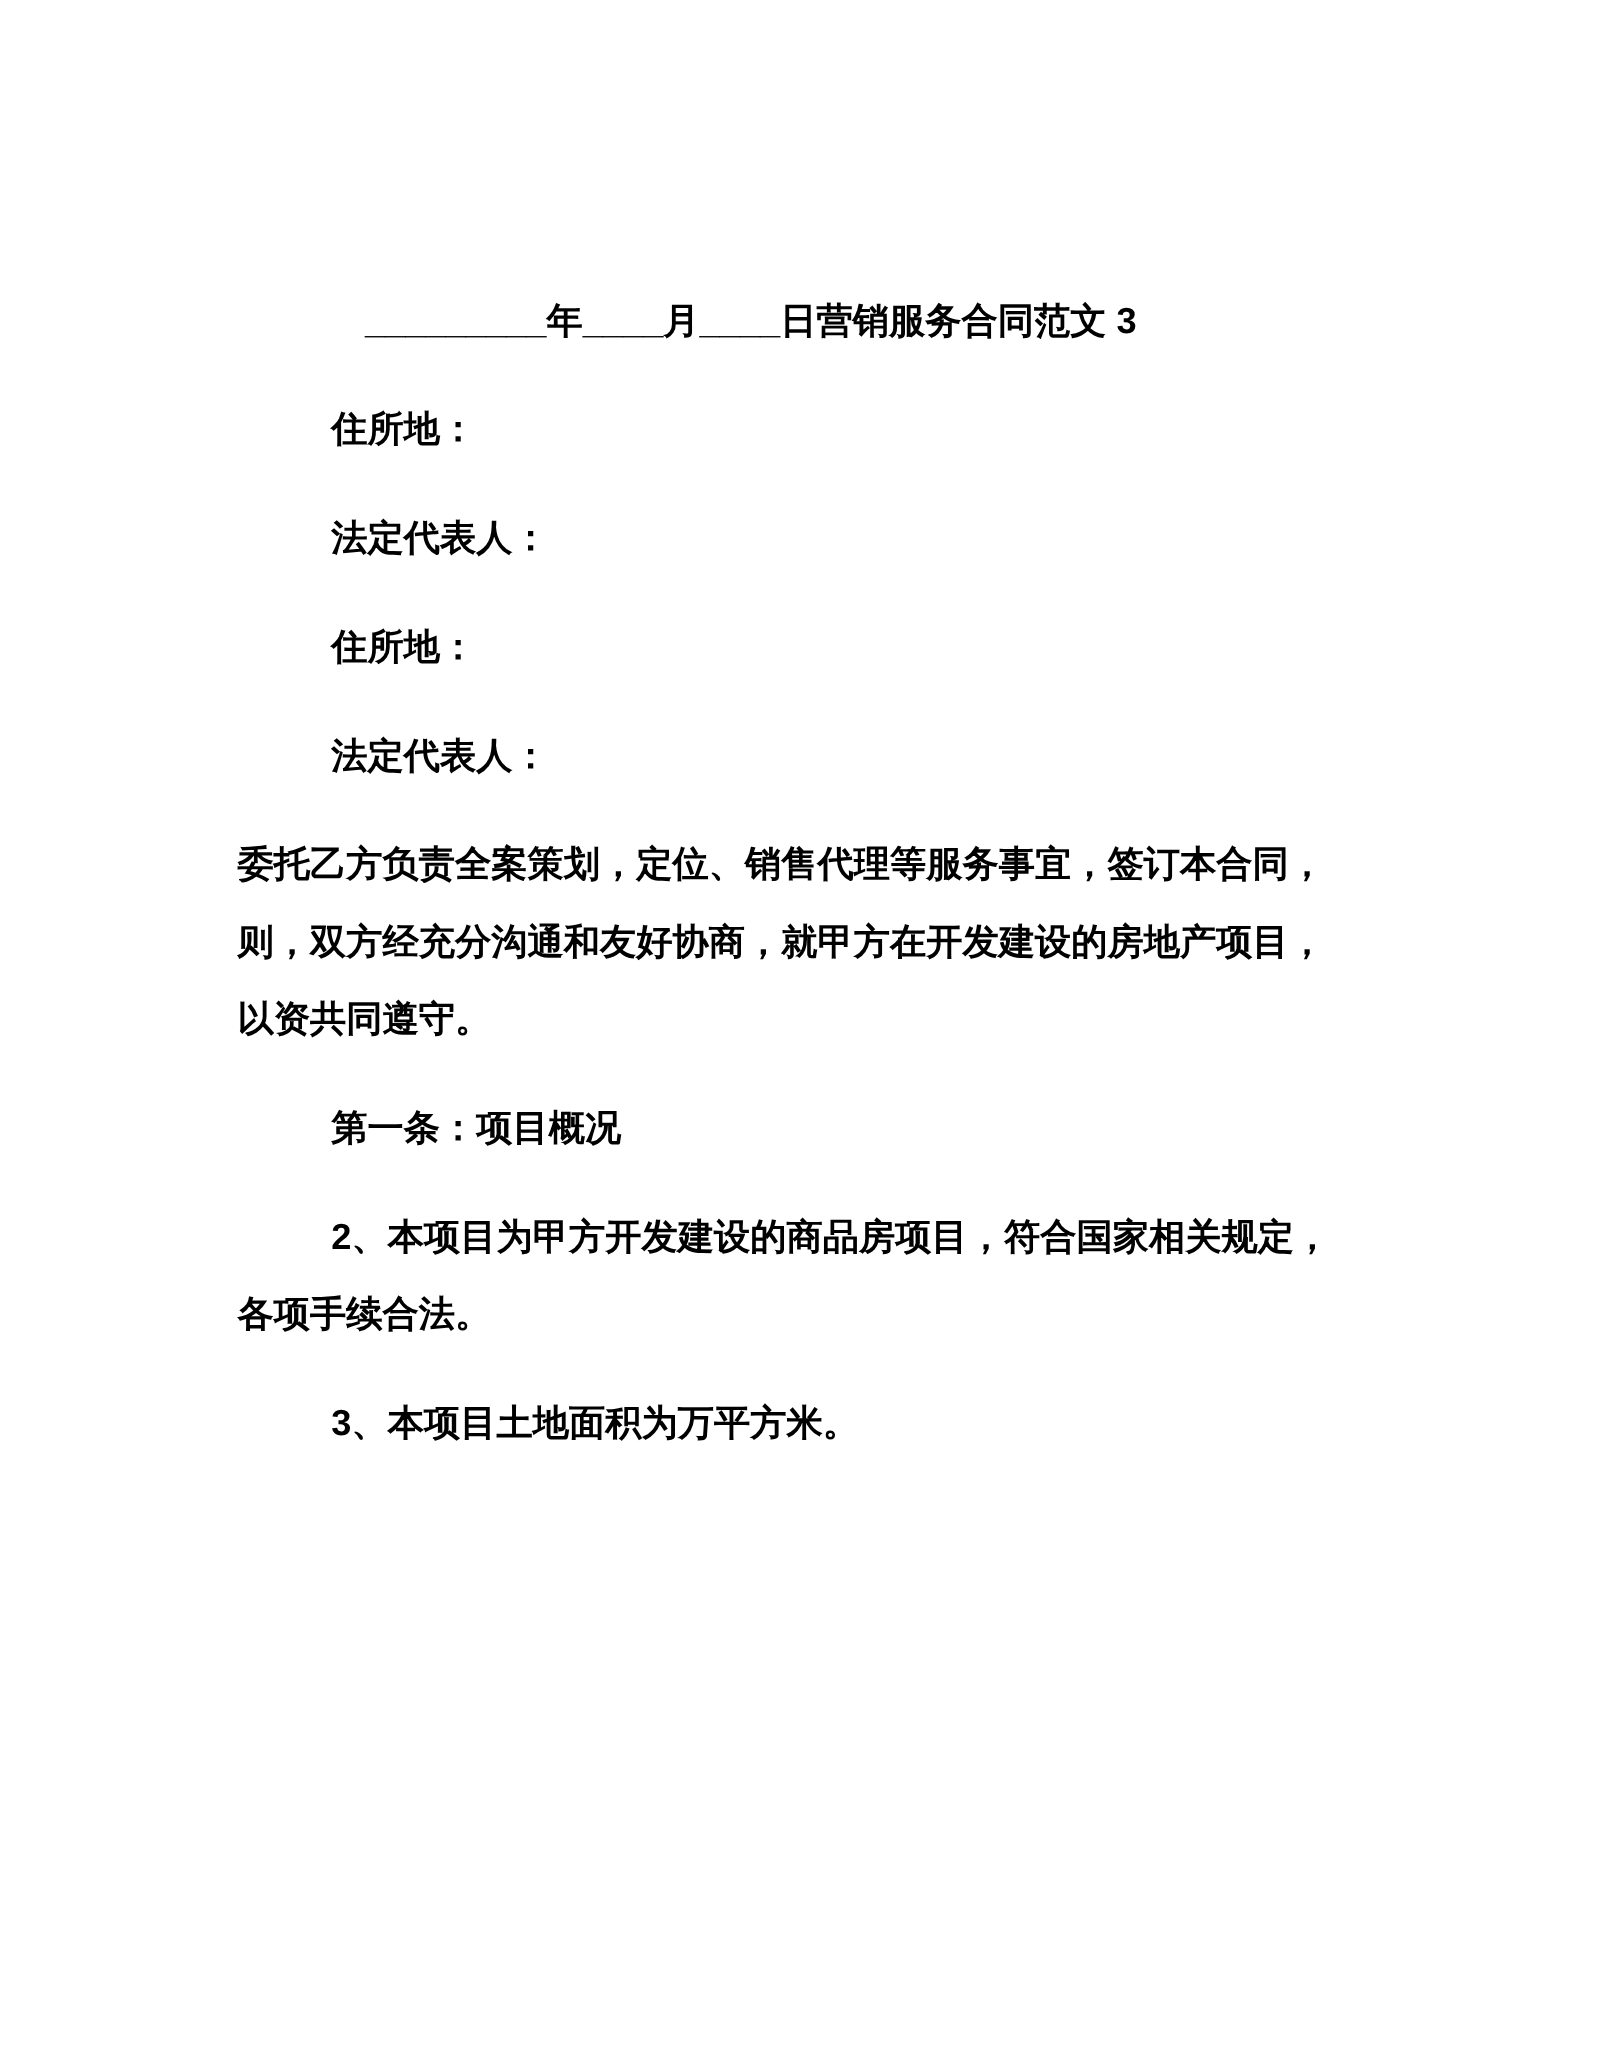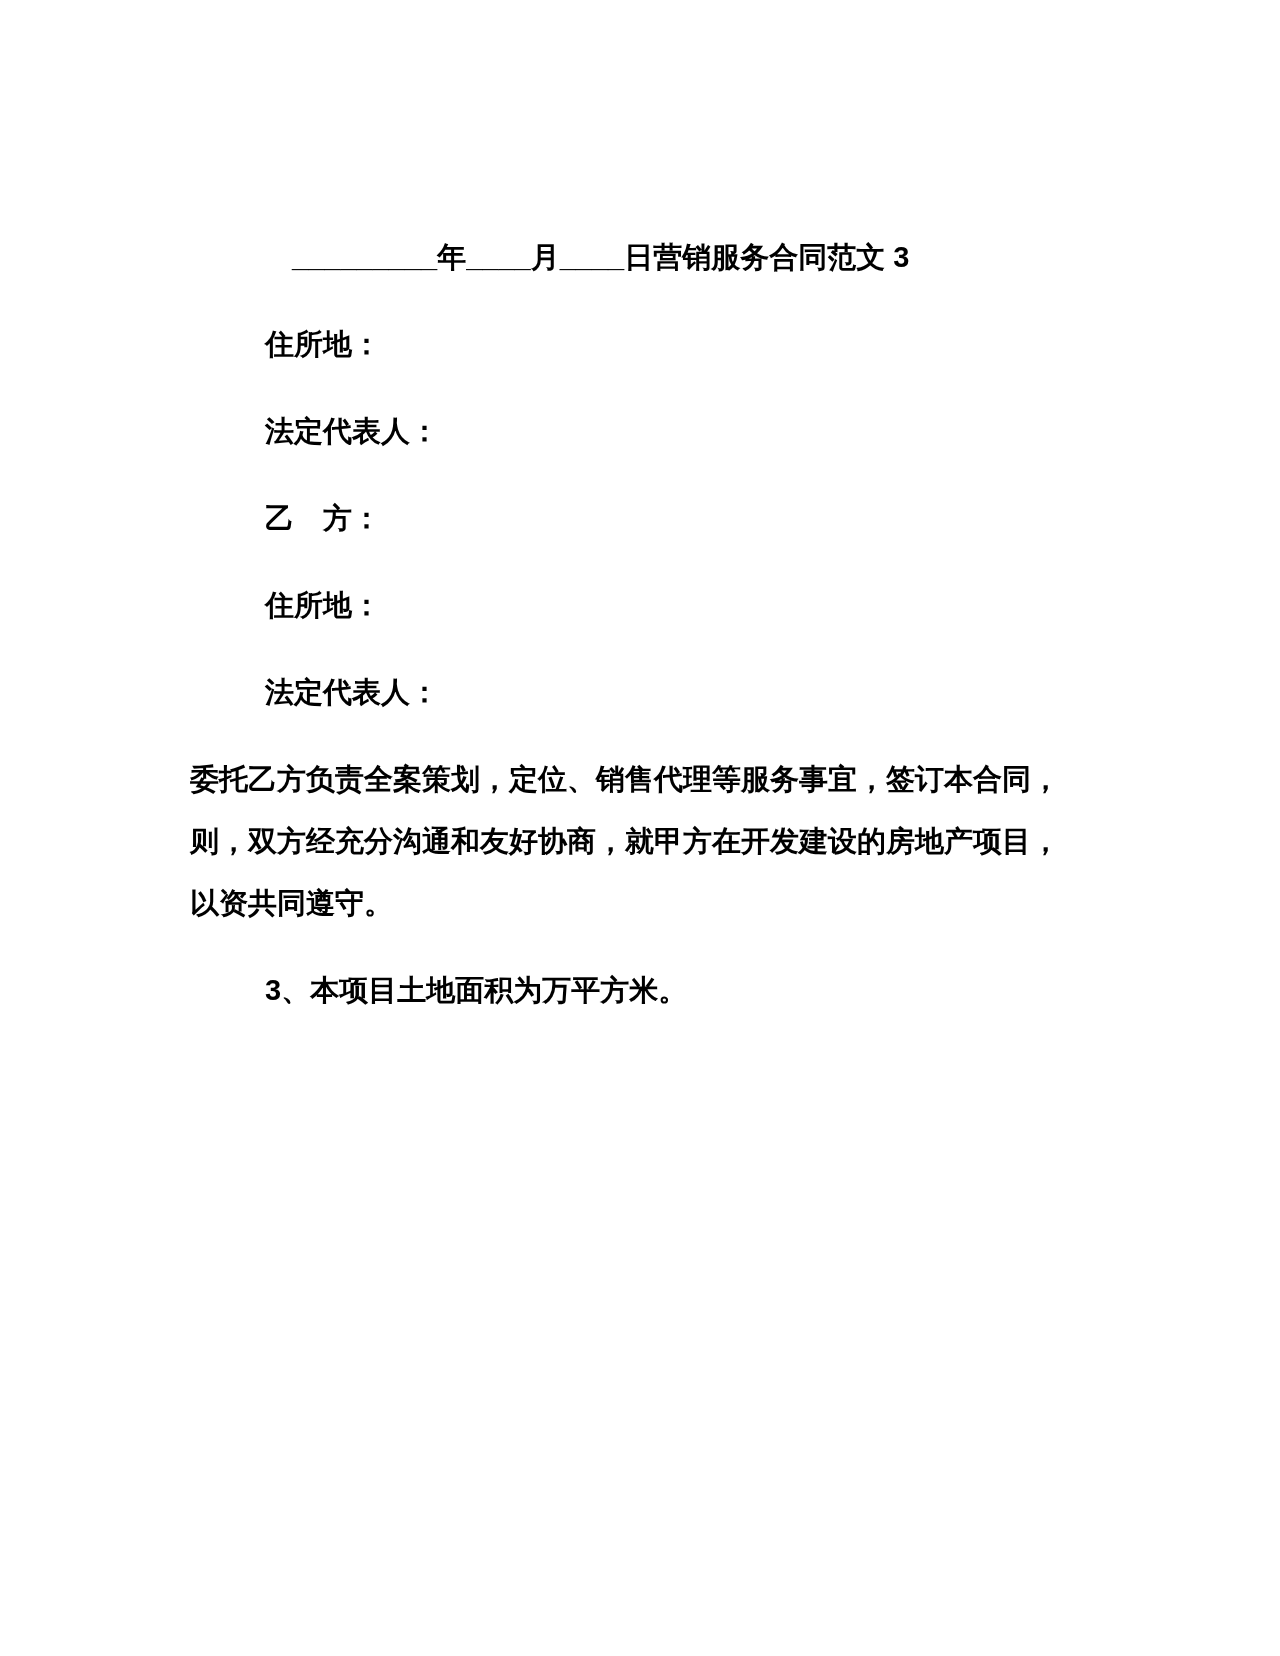--- a/index.html
+++ b/index.html
@@ -46,30 +46,34 @@
 <div class="page">
   <div class="doc-title">_________年____月____日营销服务合同范文 3</div>
   <div>
       <div class="para">
         <div class="line first">住所地：</div>
       </div>
       <div class="para">
         <div class="line first">法定代表人：</div>
       </div>
       <div class="para">
-        <div class="line first">乙　方：</div>
-      </div>
-      <div class="para">
         <div class="line first">住所地：</div>
       </div>
       <div class="para">
         <div class="line first">法定代表人：</div>
       </div>
       <div class="para">
         <div class="line">委托乙方负责全案策划，定位、销售代理等服务事宜，签订本合同，</div>
         <div class="line">则，双方经充分沟通和友好协商，就甲方在开发建设的房地产项目，</div>
         <div class="line">以资共同遵守。</div>
       </div>
       <div class="para">
+        <div class="line first">第一条：项目概况</div>
+      </div>
+      <div class="para">
+        <div class="line first">2、本项目为甲方开发建设的商品房项目，符合国家相关规定，</div>
+        <div class="line">各项手续合法。</div>
+      </div>
+      <div class="para">
         <div class="line first">3、本项目土地面积为万平方米。</div>
       </div>
     </div>
 </div>
 
 </body></html>

